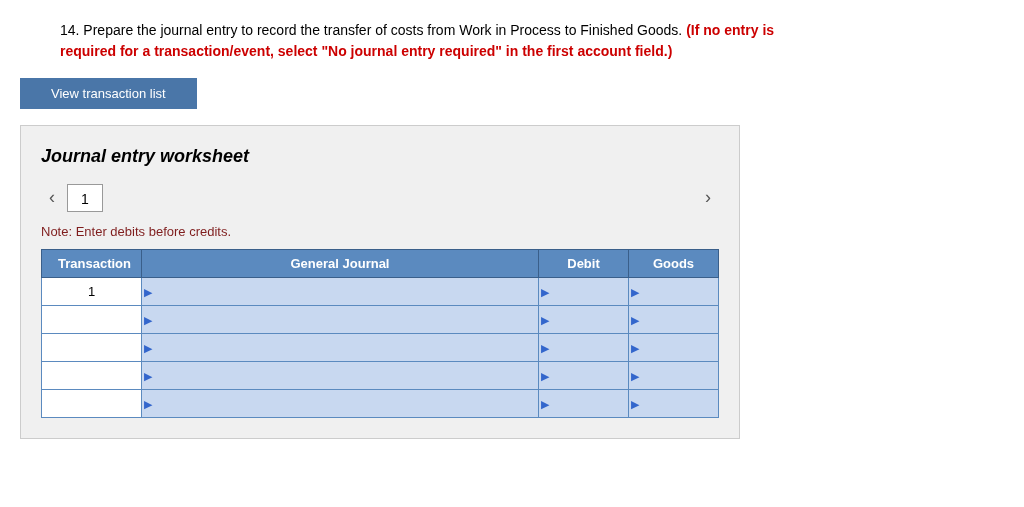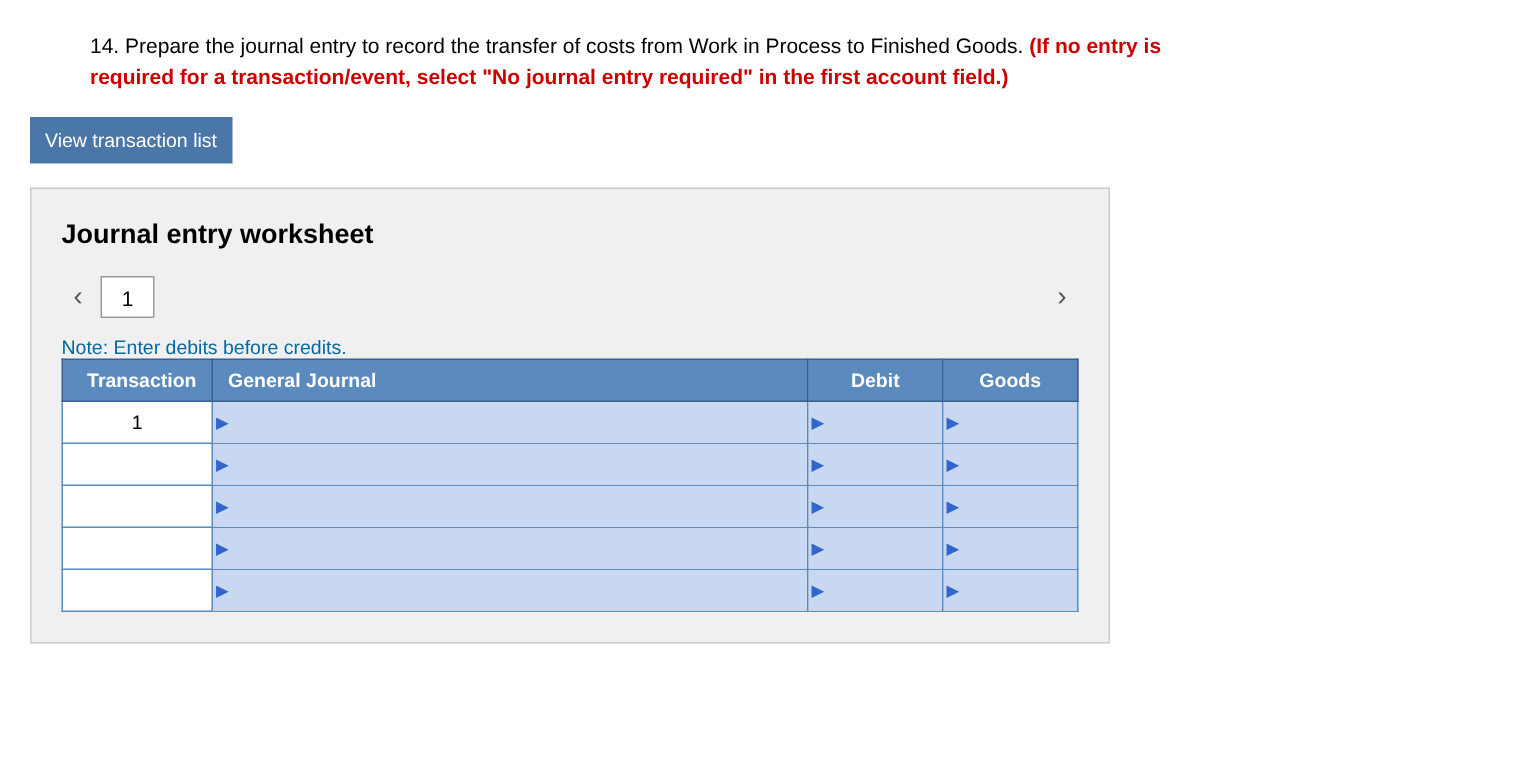--- a/index.html
+++ b/index.html
@@ -29,38 +29,39 @@
 
     .question-text .bold-red {
       color: #cc0000;
       font-weight: bold;
     }
 
     .btn-view-transaction {
       background-color: #4a76a8;
       color: #ffffff;
       border: none;
-      padding: 8px 10px;
+      padding: 8px 31px;
       font-size: 13px;
       cursor: pointer;
       margin-bottom: 16px;
       display: inline-block;
     }
 
     .worksheet-container {
       background-color: #f0f0f0;
       border: 1px solid #cccccc;
       padding: 20px;
       max-width: 720px;
     }
 
     .worksheet-title {
       font-size: 18px;
       font-weight: bold;
       margin-bottom: 16px;
+      font-style: italic;
     }
 
     .nav-row {
       display: flex;
       align-items: center;
       margin-bottom: 12px;
     }
 
     .nav-arrow {
       font-size: 18px;
@@ -90,22 +91,23 @@
       border: 1px solid #aaaaaa;
       padding: 14px;
       margin-bottom: 14px;
       font-size: 13px;
       color: #222222;
       min-height: 70px;
       line-height: 1.5;
     }
 
     .note-text {
-      color: #0369a1;
-      font-size: 13px;
+      color: #7f1d1d;
+      font-size: 13px;
+      margin-bottom: 10px;
     }
 
     .journal-table {
       width: 100%;
       border-collapse: collapse;
       border: 1px solid #3a5f8a;
     }
 
     .journal-table thead tr th {
       background-color: #5b8abf;
@@ -116,21 +118,21 @@
       text-align: center;
       border: 1px solid #3a5f8a;
     }
 
     .journal-table thead tr th:first-child {
       text-align: right;
       width: 100px;
     }
 
     .journal-table thead tr th:nth-child(2) {
-      text-align: left;
+      text-align: center;
     }
 
     .journal-table thead tr th:nth-child(3),
     .journal-table thead tr th:nth-child(4) {
       width: 90px;
     }
 
     .journal-table tbody tr td {
       border: 1px solid #5b8abf;
       height: 28px;

